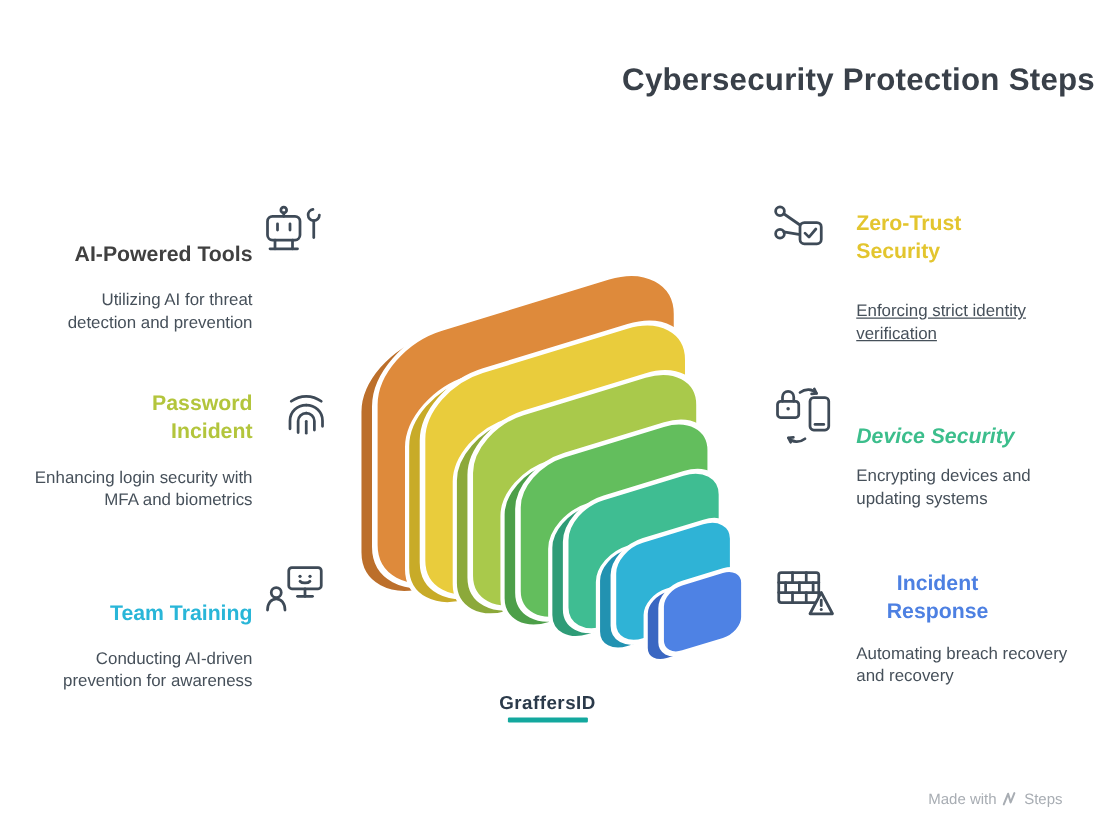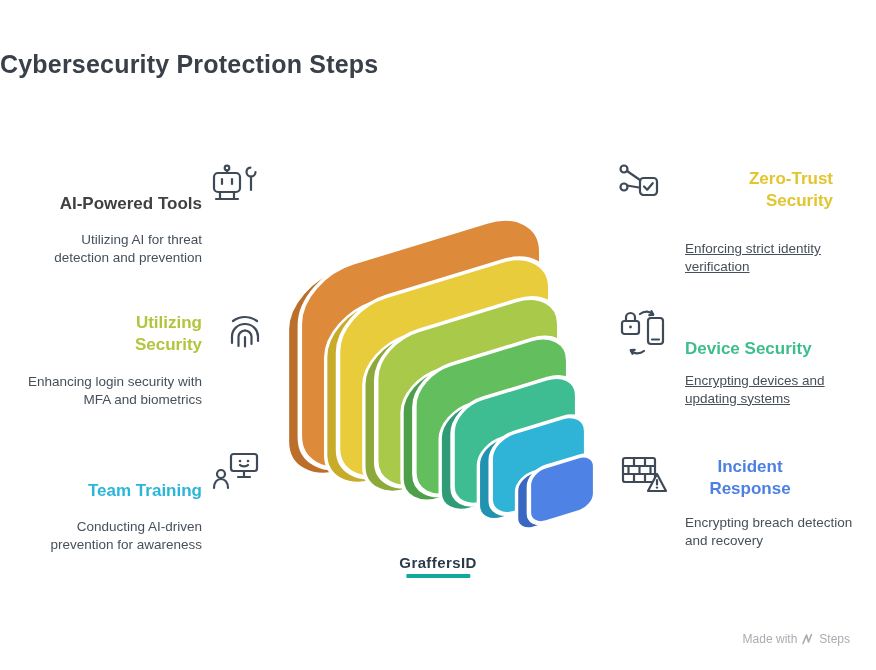--- a/index.html
+++ b/index.html
@@ -1,19 +1,19 @@
 <!DOCTYPE html>
 <html><head>
 <meta charset="utf-8">
 <style>
   html,body{margin:0;padding:0;background:#ffffff;}
   .canvas{position:relative;width:876px;height:670px;background:#ffffff;
           font-family:"Liberation Sans",sans-serif;overflow:hidden;}
   .abs{position:absolute;}
-  .title{top:50px;left:0;width:100%;text-align:left;font-size:25px;
+  .title{top:50px;left:0;width:100%;text-align:right;font-size:25px;
          font-weight:700;color:#394049;letter-spacing:.2px;}
   .heading{font-size:17px;font-weight:700;line-height:1.32;}
   .desc{font-size:13.5px;color:#46505a;line-height:1.32;}
   .ra{text-align:right;}
   .icon{position:absolute;width:52px;height:52px;}
   .li{fill:none;stroke:#3e4a57;stroke-width:2.2;stroke-linecap:round;stroke-linejoin:round;}
   .fillsolid{fill:#3e4a57;stroke:none;}
   .fillw{fill:#ffffff;}
   .stack-face{stroke:#ffffff;stroke-width:4;}
   .stack-side{stroke:#ffffff;stroke-width:3;}
@@ -73,21 +73,21 @@
 
   <div>
     <svg class="icon" style="left:219px;top:310px;" viewBox="0 0 52 52">
       <path class="li" d="M14 11c3.5-2.6 7.5-4 12-4s8.5 1.4 12 4"></path>
       <path class="li" d="M26 14c-7.2 0-13 5.4-13 12.5V33"></path>
       <path class="li" d="M26 14c7.2 0 13 5.4 13 12.5V31"></path>
       <path class="li" d="M26 20.5c-3.6 0-6.5 2.8-6.5 6.3V36"></path>
       <path class="li" d="M26 20.5c3.6 0 6.5 2.8 6.5 6.3V34"></path>
       <path class="li" d="M26 27v9.5"></path>
     </svg>
-    <div class="abs heading ra" style="left: 92px; top: 312px; width: 110px; color: rgb(179, 197, 60);">Utilizing Security</div>
+    <div class="abs heading ra" style="left: 92px; top: 312px; width: 110px; color: rgb(179, 197, 60);">Password Incident</div>
     <div class="abs desc ra" style="left:22px;top:373px;width:180px;">Enhancing login security with MFA and biometrics</div>
   </div>
 
   <div>
     <svg class="icon" style="left:211px;top:448px;" viewBox="0 0 52 52">
       <rect class="li" x="20" y="6" width="26" height="17" rx="2.5"></rect>
       <circle class="fillsolid" cx="29" cy="13" r="1.3"></circle>
       <circle class="fillsolid" cx="37" cy="13" r="1.3"></circle>
       <path class="li" d="M29 17c1.5 1.8 6.5 1.8 8 0"></path>
       <line class="li" x1="33" y1="23" x2="33" y2="29"></line>
@@ -101,58 +101,58 @@
 
   <div>
     <svg class="icon" style="left:616px;top:160px;" viewBox="0 0 52 52">
       <circle class="li" cx="8" cy="9" r="3.5"></circle>
       <circle class="li" cx="8" cy="27" r="3.5"></circle>
       <line class="li" x1="11" y1="11" x2="24" y2="20"></line>
       <line class="li" x1="11" y1="25.5" x2="23" y2="27.5"></line>
       <rect class="li fillw" x="24" y="18" width="17" height="17" rx="3.5"></rect>
       <path class="li" d="M28 26.5l3.2 3.2 5.5-6.5"></path>
     </svg>
-    <div class="abs heading" style="left: 713px; top: 168px; width: 120px; color: rgb(227, 197, 46); text-align: right;">Zero-Trust Security</div>
+    <div class="abs heading" style="left: 685px; top: 168px; width: 120px; color: rgb(227, 197, 46);">Zero-Trust Security</div>
     <div class="abs desc" style="left:685px;top:240px;width:165px;text-decoration:underline;">Enforcing strict identity verification</div>
   </div>
 
   <div>
     <svg class="icon" style="left:618px;top:306px;" viewBox="0 0 52 52">
       <path class="li" d="M8 15v-3.5a4.5 4.5 0 0 1 9 0V15"></path>
       <rect class="li" x="4" y="15" width="17" height="13" rx="2.5"></rect>
       <circle class="fillsolid" cx="12.5" cy="21" r="1.4"></circle>
       <rect class="li" x="30" y="12" width="15" height="26" rx="3"></rect>
       <line class="li" x1="34" y1="33.5" x2="41" y2="33.5"></line>
       <path class="li" d="M22 8c4.5-3.5 10-3 13 .5"></path>
       <path class="li" d="M33.5 5.2l1.8 3.6-4 .3"></path>
       <path class="li" d="M26 45c-4.5 3.5-10 3-13-.5"></path>
       <path class="li" d="M14.5 47.8l-1.8-3.6 4-.3"></path>
     </svg>
-    <div class="abs heading" style="left: 685px; top: 338px; width: 180px; color: rgb(60, 190, 140);">Device Security</div>
-    <div class="abs desc" style="left:685px;top:372px;width:168px;text-decoration:underline;">Encrypting devices and updating systems</div>
+    <div class="abs heading" style="left: 685px; top: 338px; width: 180px; color: rgb(60, 190, 140); font-style: italic;">Device Security</div>
+    <div class="abs desc" style="left:685px;top:372px;width:168px;">Encrypting devices and updating systems</div>
   </div>
 
   <div>
     <svg class="icon" style="left:618px;top:448px;" viewBox="0 0 52 52">
       <rect class="li" x="5" y="10" width="32" height="24" rx="2"></rect>
       <line class="li" x1="5" y1="18" x2="37" y2="18"></line>
       <line class="li" x1="5" y1="26" x2="37" y2="26"></line>
       <line class="li" x1="16" y1="10" x2="16" y2="18"></line>
       <line class="li" x1="27" y1="10" x2="27" y2="18"></line>
       <line class="li" x1="10.5" y1="18" x2="10.5" y2="26"></line>
       <line class="li" x1="21.5" y1="18" x2="21.5" y2="26"></line>
       <line class="li" x1="32.5" y1="18" x2="32.5" y2="26"></line>
       <line class="li" x1="16" y1="26" x2="16" y2="34"></line>
       <line class="li" x1="27" y1="26" x2="27" y2="34"></line>
       <path class="li fillw" d="M39 26L48 43H30Z"></path>
       <line class="li" x1="39" y1="32" x2="39" y2="36.5"></line>
       <circle class="fillsolid" cx="39" cy="39.6" r="1.2"></circle>
     </svg>
     <div class="abs heading" style="left: 685px; top: 456px; width: 130px; color: rgb(77, 128, 226); text-align: center;">Incident Response</div>
-    <div class="abs desc" style="left:685px;top:514px;width:172px;">Encrypting breach detection and recovery</div>
+    <div class="abs desc" style="left:685px;top:514px;width:172px;">Automating breach recovery and recovery</div>
   </div>
 
   <div class="abs logo">
     <div class="logo-text">GraffersID</div>
     <div class="logo-bar"></div>
   </div>
 
   <div class="abs madewith">
     <span>Made with</span>
     <svg width="14" height="14" viewBox="0 0 14 14">

